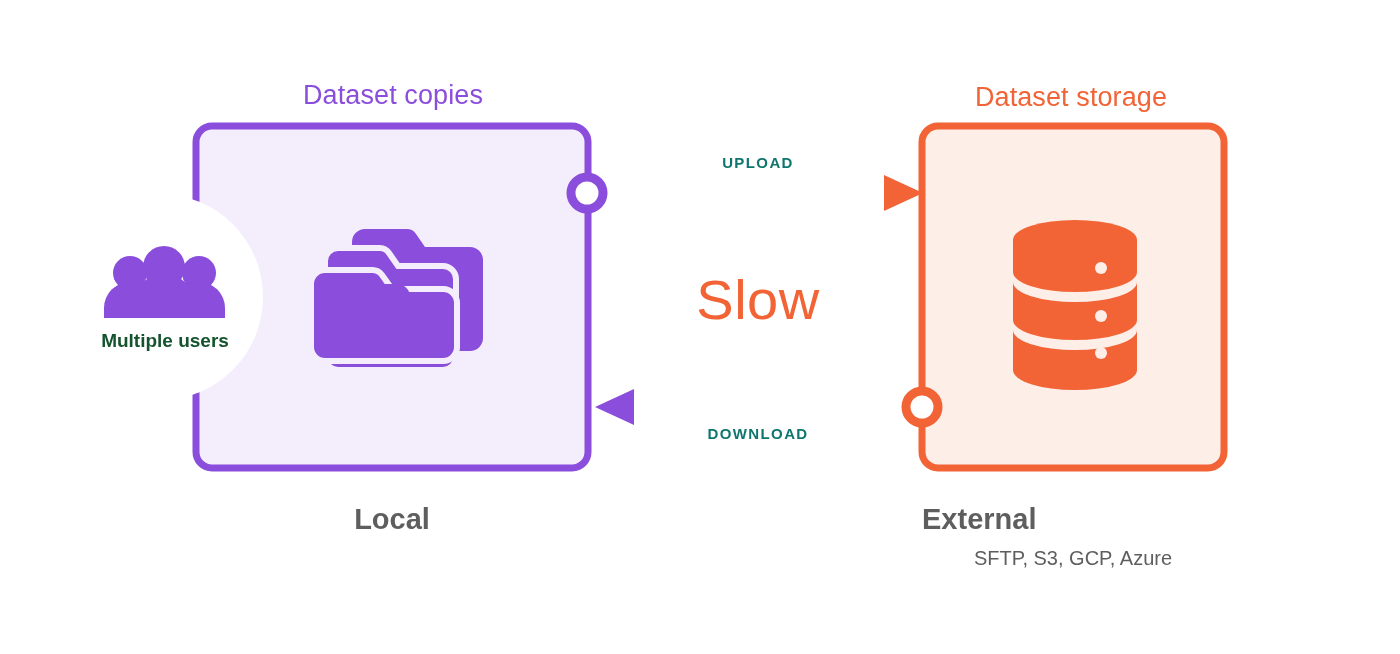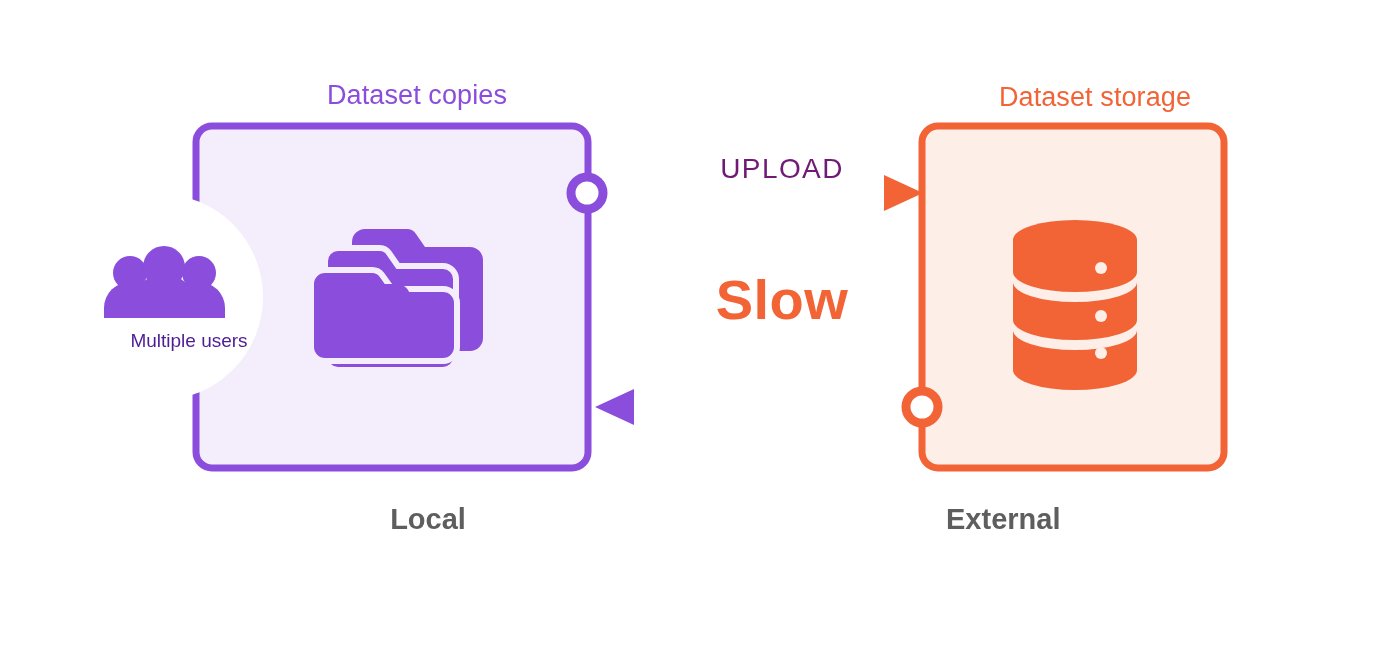--- a/index.html
+++ b/index.html
@@ -25,75 +25,74 @@
     top: 0;
     width: 1400px;
     height: 654px;
   }
 
   
   .txt {
     position: absolute;
     white-space: nowrap;
     line-height: 1;
-    margin-left: 24px;
   }
   .panel-title {
     font-size: 27px;
     font-weight: 400;
     letter-spacing: 0.1px;
   }
   #title-left {
     left: 0; top: 82px; width: 786px;
     text-align: center;
     color: #8b4ddb;
   }
   #title-right {
     left: 790px; top: 84px; width: 562px;
     text-align: center;
     color: #f26336;
   }
 
   .flow-label {
-    font-size: 28px;
-    font-weight: 400;
+    font-size: 15px;
+    font-weight: 700;
     letter-spacing: 1.4px;
-    color: #701a75;
+    color: #0f766e;
   }
   #label-upload { left: 588px; top: 155px; width: 340px; text-align: center; }
   #label-download { left: 588px; top: 426px; width: 340px; text-align: center; }
 
   #label-slow {
     left: 588px; top: 272px; width: 340px;
     text-align: center;
     font-size: 56px;
-    font-weight: 700;
+    font-weight: 400;
     color: #f26336;
     letter-spacing: 0.5px;
   }
 
   #label-users {
     left: 30px; top: 331px; width: 270px;
     text-align: center;
     font-size: 19px;
-    font-weight: 400;
-    color: #4c1d95;
+    font-weight: 700;
+    color: #14532d;
   }
 
   .caption-name {
     font-size: 29px;
     font-weight: 700;
     color: #5e5e5e;
   }
   .caption-sub {
     font-size: 20px;
     font-weight: 400;
     color: #5e5e5e;
   }
-  #cap-left-name  { left: 208px; top: 505px; width: 392px; text-align: center; }
+  #cap-left-name  { left: 196px; top: 505px; width: 392px; text-align: center; }
   #cap-left-sub   { left: 196px; top: 548px; width: 392px; text-align: center; }
   #cap-right-name { left: 922px; top: 505px; width: 302px; text-align: left; }
   #cap-right-sub  { left: 922px; top: 548px; width: 302px; text-align: center; }
 </style>
 </head>
 <body>
 
 <div id="diagram">
 
   <svg class="stage-svg" viewBox="0 0 1400 654">
@@ -167,24 +166,26 @@
       <circle cx="922" cy="407" r="16" fill="#ffffff" stroke="#f26336" stroke-width="9"></circle>
     </g>
   </svg>
 
   <div class="txt panel-title" id="title-left">Dataset copies</div>
 
   <div class="txt panel-title" id="title-right">Dataset storage</div>
 
   <div class="txt flow-label" id="label-upload">UPLOAD</div>
 
+  <div class="txt flow-label" id="label-download">DOWNLOAD</div>
 
   <div class="txt" id="label-slow">Slow</div>
 
   <div class="txt" id="label-users">Multiple users</div>
 
   <div class="txt caption-name" id="cap-left-name">Local</div>
 
 
   <div class="txt caption-name" id="cap-right-name">External</div>
 
+  <div class="txt caption-sub" id="cap-right-sub">SFTP, S3, GCP, Azure</div>
 
 </div>
 
 </body></html>

